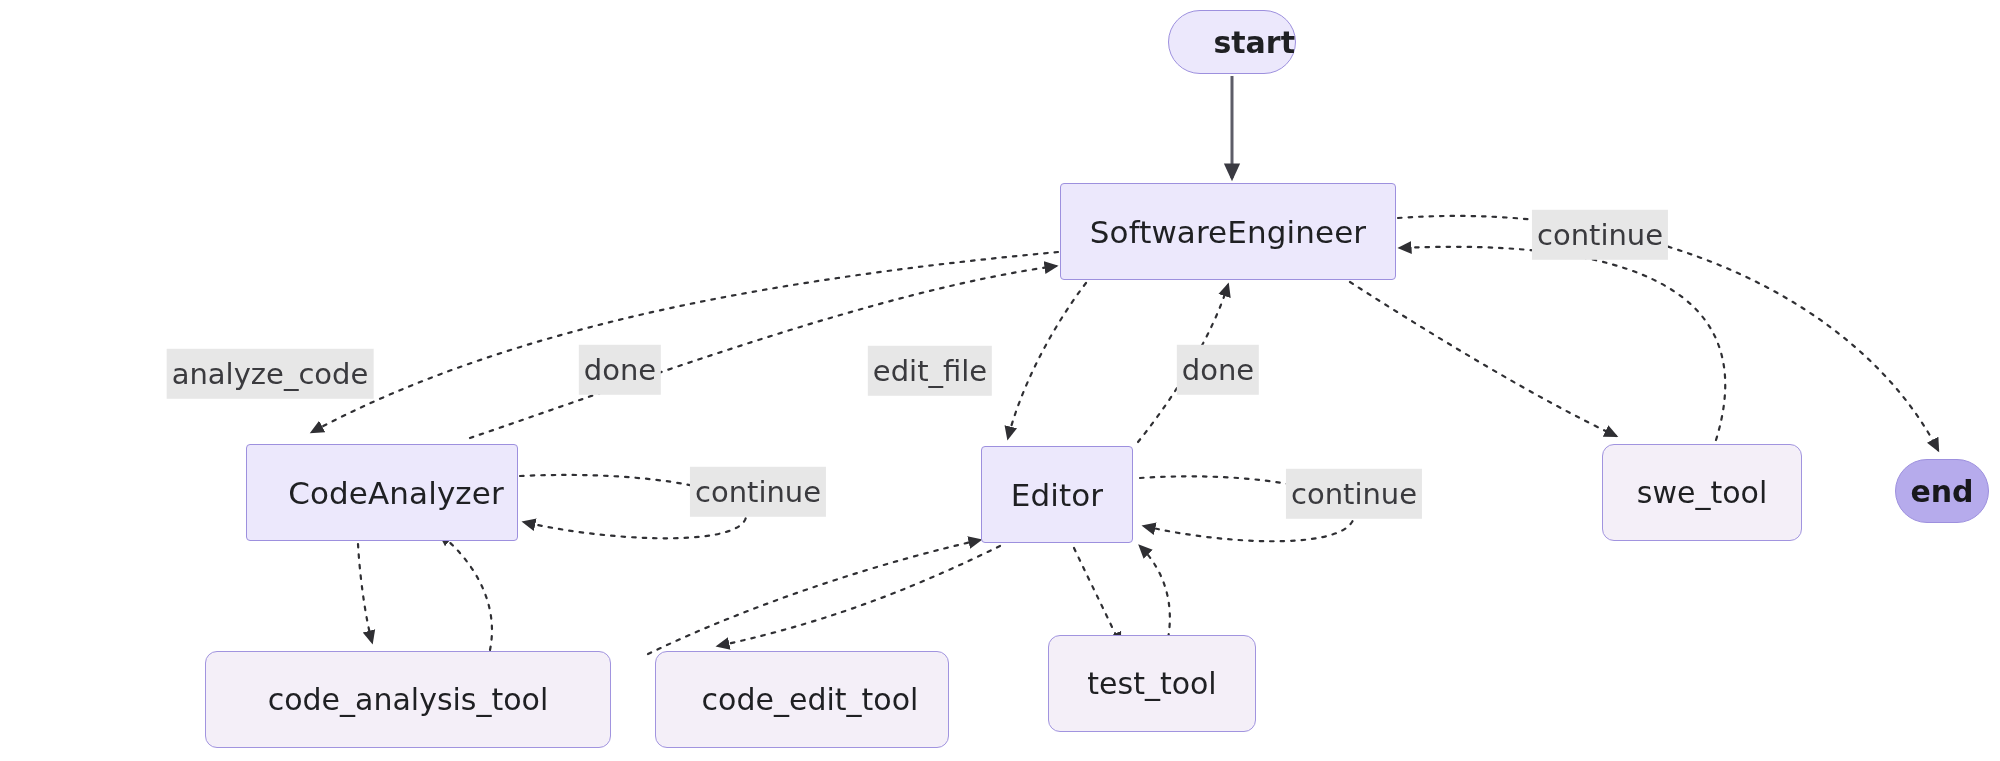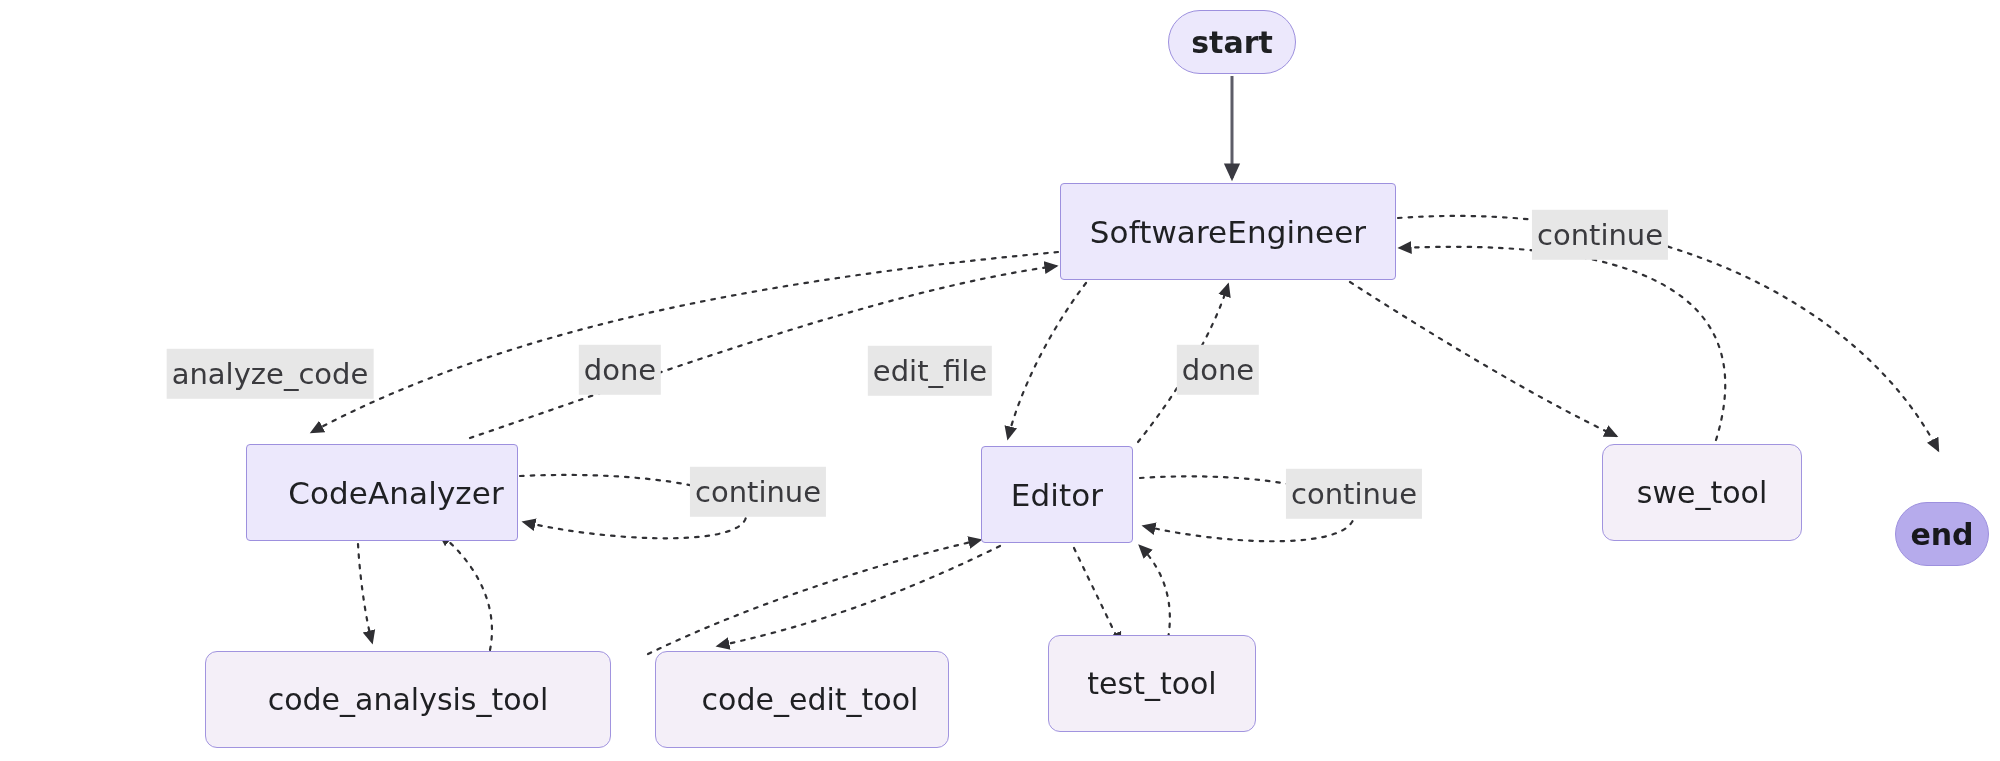--- a/index.html
+++ b/index.html
@@ -116,36 +116,36 @@
         <path d="M 520,476 C 650,470 760,490 745,520 C 730,548 600,540 524,522" class="edge-path" marker-end="url(#arrow-dotted)"></path>
         <path d="M 1000,546 C 930,580 840,620 718,646" class="edge-path" marker-end="url(#arrow-dotted)"></path>
         <path d="M 648,654 C 760,600 890,560 980,540" class="edge-path" marker-end="url(#arrow-dotted)"></path>
         <path d="M 1074,548 C 1092,586 1110,622 1120,644" class="edge-path" marker-end="url(#arrow-dotted)"></path>
         <path d="M 1166,648 C 1178,600 1160,566 1140,546" class="edge-path" marker-end="url(#arrow-dotted)"></path>
         <path d="M 1140,478 C 1260,470 1370,492 1352,522 C 1335,550 1220,544 1144,526" class="edge-path" marker-end="url(#arrow-dotted)"></path>
       </g>
   </svg>
 
   <div id="nodes-group">
-      <div class="node node-terminal-start" style="left: 1168px; top: 10px; width: 128px; height: 64px;">
+      <div class="node node-terminal-start" style="left: 1168px; top: 10px; width: 128px; height: 64px; justify-content: flex-end;">
         <span>start</span>
       </div>
       <div class="node node-agent" style="left: 1060px; top: 183px; width: 336px; height: 97px;">
         <span>SoftwareEngineer</span>
       </div>
       <div class="node node-agent" style="left: 246px; top: 444px; width: 272px; height: 97px; padding-left: 28px;">
         <span>CodeAnalyzer</span>
       </div>
       <div class="node node-agent" style="left: 981px; top: 446px; width: 152px; height: 97px;">
         <span>Editor</span>
       </div>
       <div class="node node-tool" style="left: 1602px; top: 444px; width: 200px; height: 97px;">
         <span>swe_tool</span>
       </div>
-      <div class="node node-terminal-end" style="left: 1895px; top: 459px; width: 94px; height: 64px; margin-top: 43px;">
+      <div class="node node-terminal-end" style="left: 1895px; top: 459px; width: 94px; height: 64px;">
         <span>end</span>
       </div>
       <div class="node node-tool" style="left: 205px; top: 651px; width: 406px; height: 97px;">
         <span>code_analysis_tool</span>
       </div>
       <div class="node node-tool" style="left: 655px; top: 651px; width: 294px; height: 97px; padding-left: 16px;">
         <span>code_edit_tool</span>
       </div>
       <div class="node node-tool" style="left: 1048px; top: 635px; width: 208px; height: 97px; justify-content: center;">
         <span>test_tool</span>

